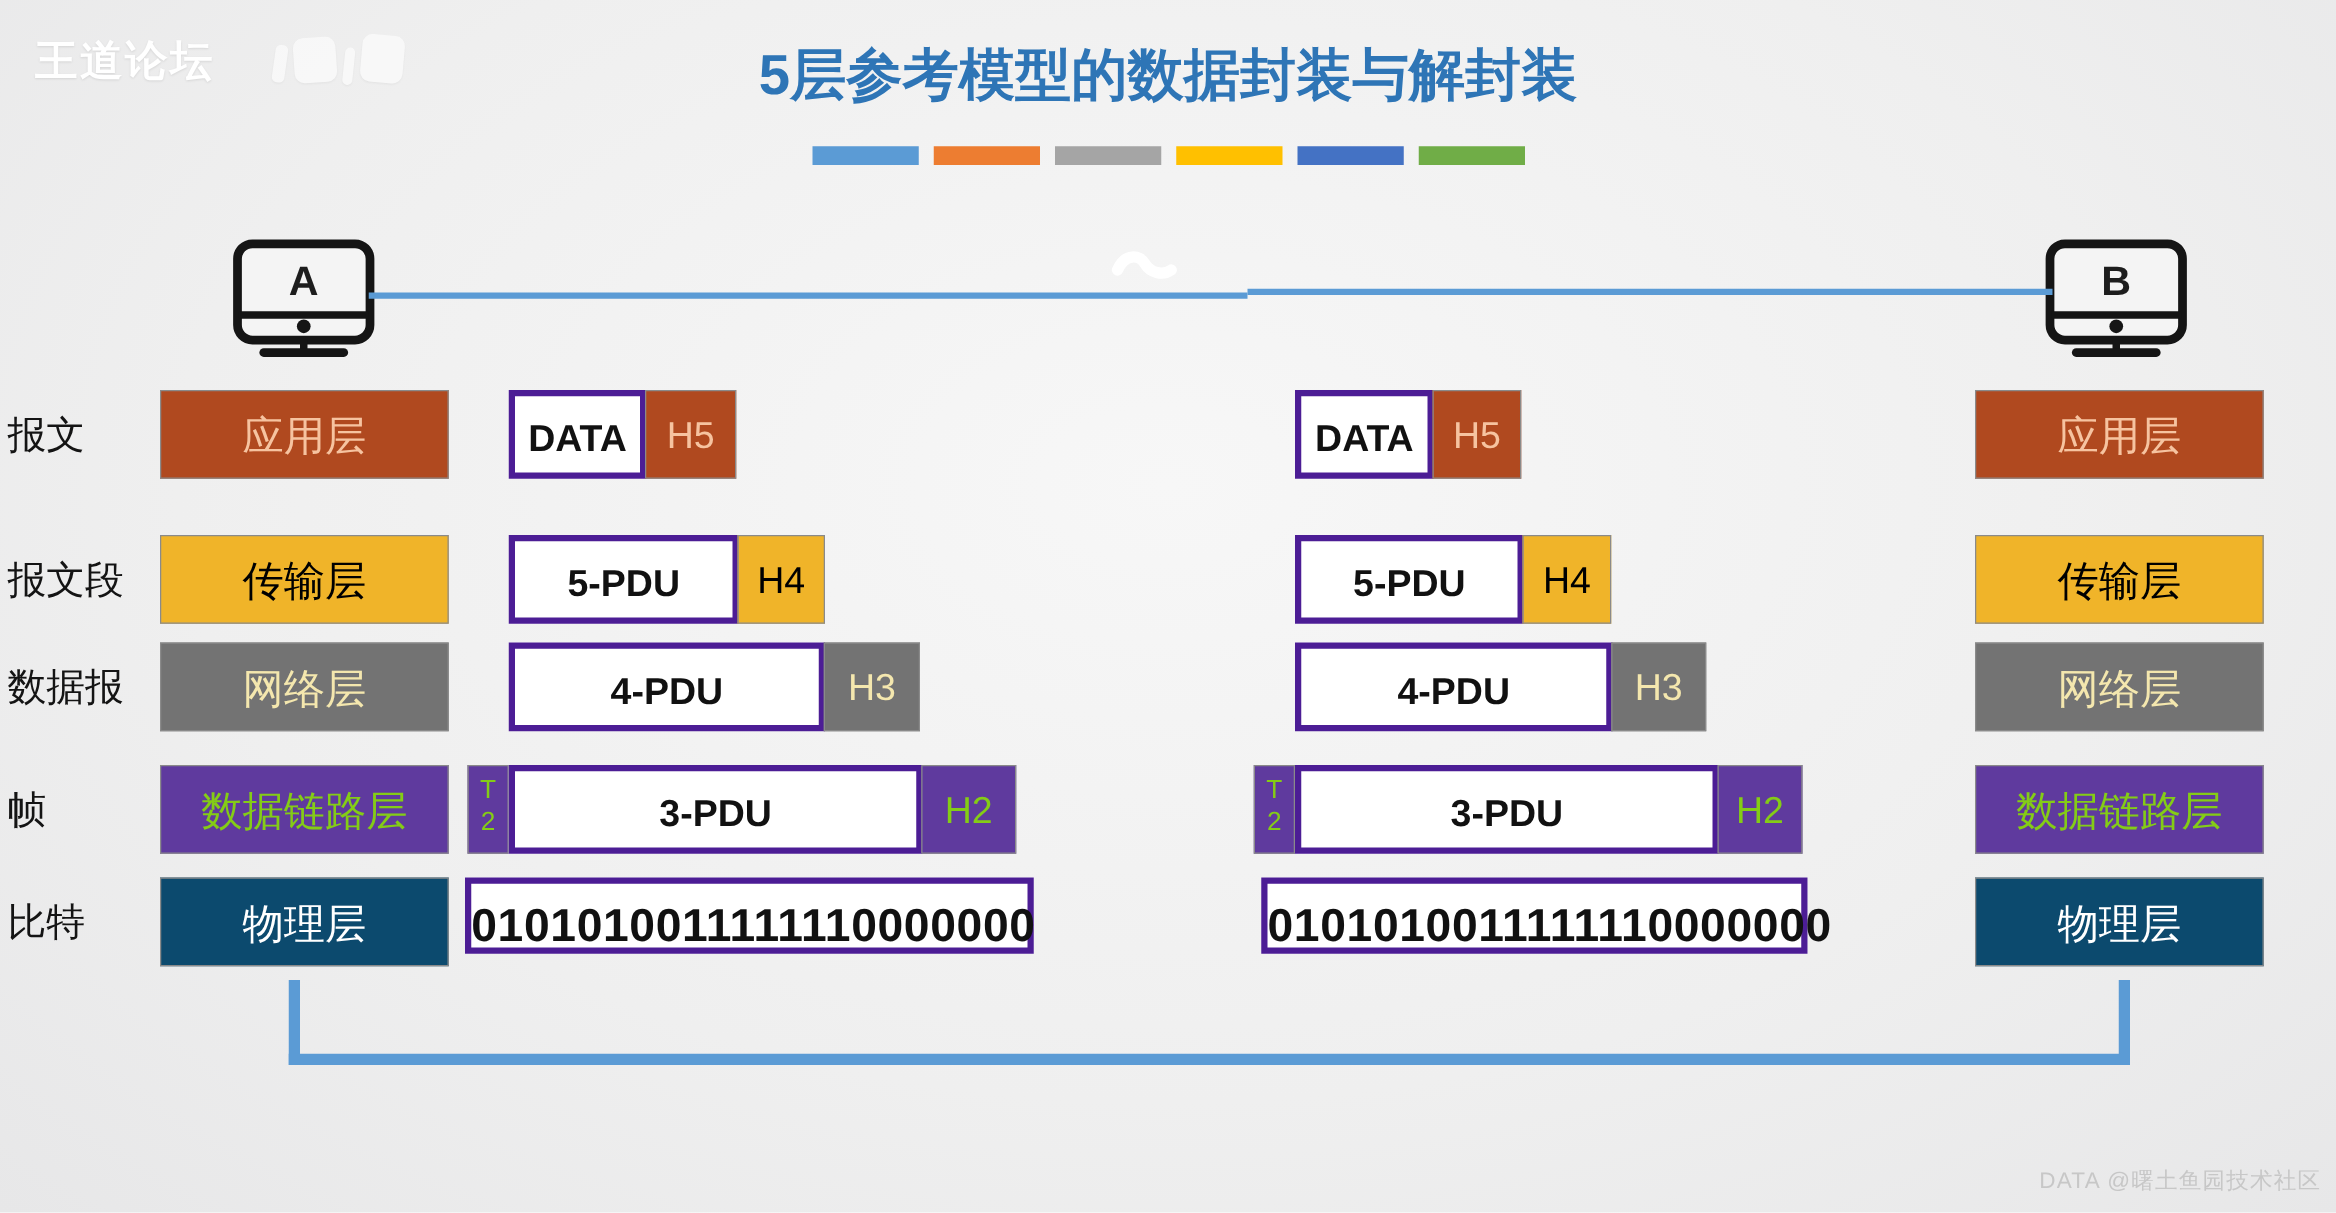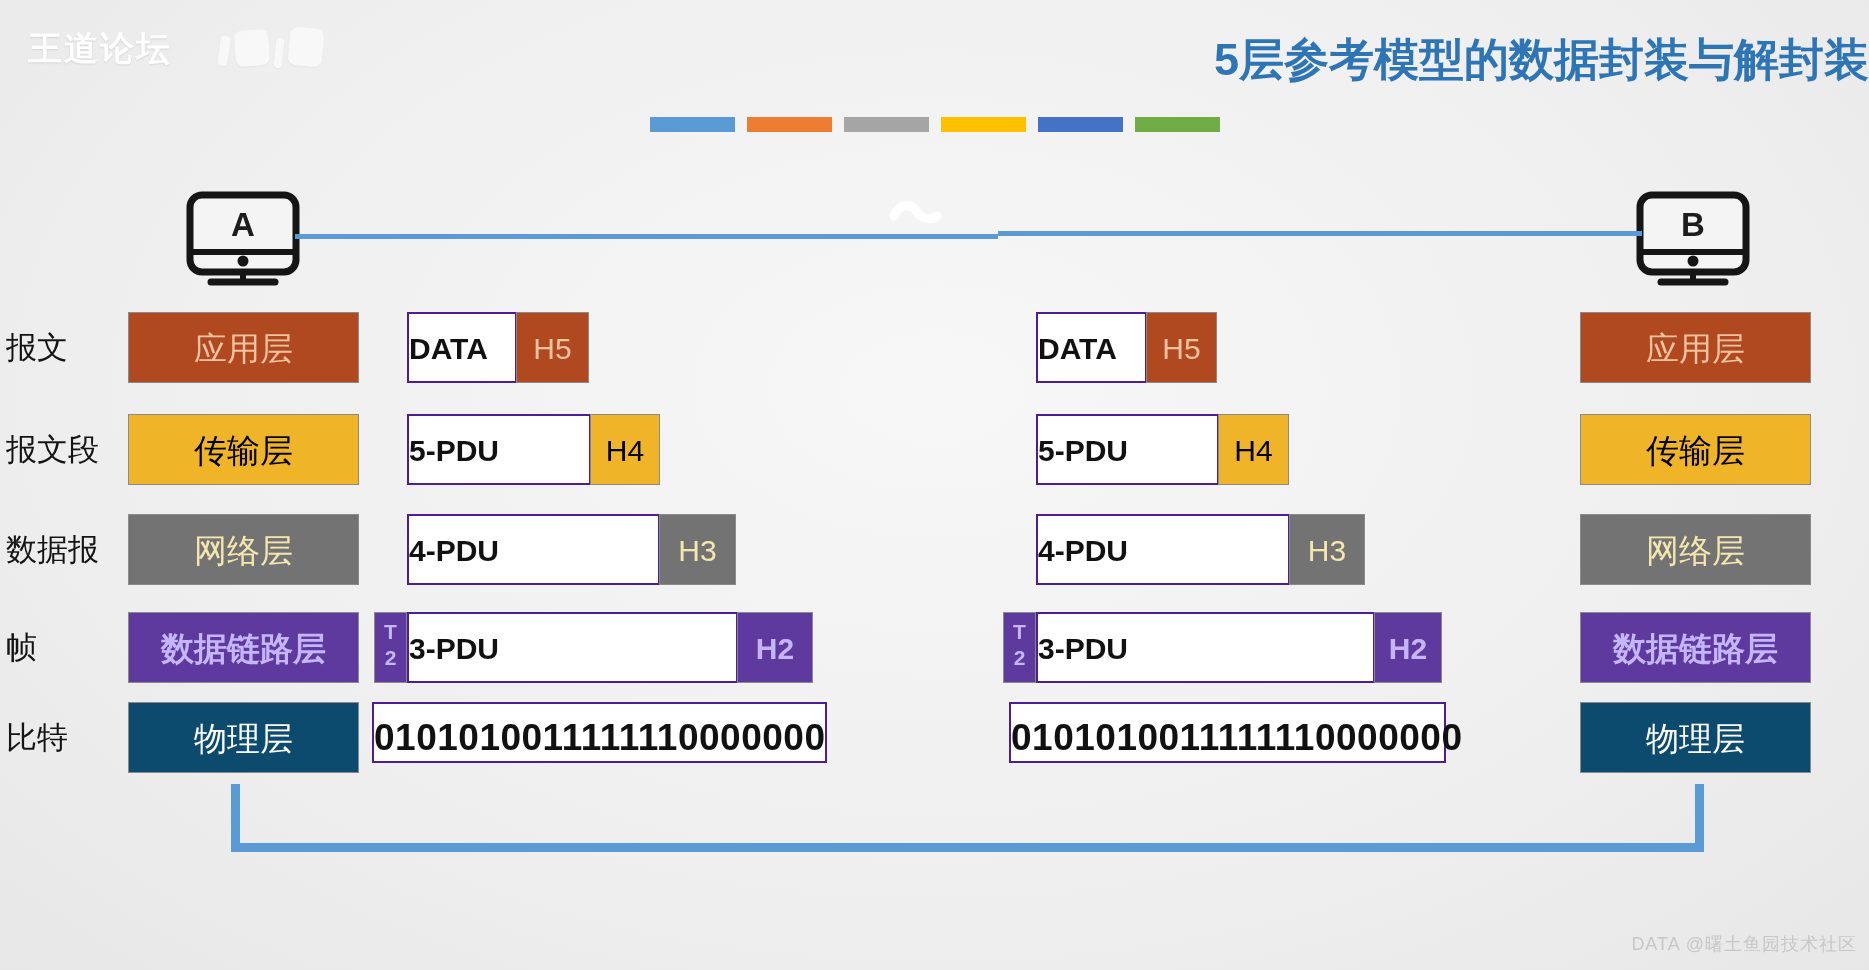--- a/index.html
+++ b/index.html
@@ -10,21 +10,21 @@
   }
   .abs{position:absolute;}
 
   
   .wd-watermark{left:28px;top:26px;font-size:34px;font-weight:bold;color:#ffffff;
     text-shadow:0 1px 2px rgba(0,0,0,0.10);letter-spacing:2px;}
   .bili-logo{left:215px;top:22px;width:120px;height:50px;opacity:.6;}
   .bili-logo span{position:absolute;background:#ffffff;border-radius:4px;box-shadow:0 1px 2px rgba(0,0,0,0.08);}
 
   
-  .title{left:0;right:0;top:30px;text-align:right;font-size:45px;font-weight:bold;color:#2E75B6;}
+  .title{left:0;right:0;top:30px;text-align:center;font-size:45px;font-weight:bold;color:#2E75B6;}
   .bars{left:650px;top:117px;display:flex;gap:12px;}
   .bar{width:85px;height:15px;display:inline-block;}
   .bar1{background:#5B9BD5}.bar2{background:#ED7D31}.bar3{background:#A5A5A5}
   .bar4{background:#FFC000}.bar5{background:#4472C4}.bar6{background:#70AD47}
 
   
   .monitor{width:118px;height:100px;}
   .monitor-a{left:184px;top:190px;}
   .monitor-b{left:1634px;top:190px;}
   .monitor-label{position:absolute;left:0;top:16px;width:118px;text-align:center;
@@ -33,35 +33,35 @@
   
   .linkline{background:#5B9BD5;}
   .top-line-left{left:295px;top:234px;width:703px;height:5px;}
   .top-line-right{left:998px;top:231px;width:644px;height:5px;}
   .bottom-v-left{left:231px;top:784px;width:9px;height:68px;}
   .bottom-h{left:231px;top:843px;width:1473px;height:9px;}
   .bottom-v-right{left:1695px;top:784px;width:9px;height:68px;}
   .squiggle{left:888px;top:196px;}
 
   
-  .r1{top:312px}.r2{top:414px}.r3{top:514px}.r4{top:612px}.r5{top:702px}
+  .r1{top:312px}.r2{top:428px}.r3{top:514px}.r4{top:612px}.r5{top:702px}
   .unit-label{left:6px;width:116px;height:71px;line-height:71px;
     font-size:31px;color:#141414;}
   .layerbox{width:231px;height:71px;line-height:71px;text-align:center;font-size:33px;
     border:1px solid #8a8a8a;box-sizing:border-box;}
   .layer-left{left:128px}.layer-right{left:1580px}
   .c-app{background:#B0491F;color:#F6C3A0;}
   .c-trans{background:#F0B429;color:#000000;}
   .c-net{background:#737373;color:#F4E7AE;}
-  .c-dl{background:#5F3A9E;color:#c4b5fd;font-weight:bold;}
+  .c-dl{background:#5F3A9E;color:#84cc16;}
   .c-phy{background:#0c4a6e;color:#ffffff;}
 
   
-  .wbox{background:#ffffff;border:2px solid #4c1d95;box-sizing:border-box;height:71px;
-    line-height:69px;font-size:30px;font-weight:600;color:#111;}
+  .wbox{background:#ffffff;border:5px solid #4c1d95;box-sizing:border-box;height:71px;
+    line-height:69px;text-align:center;font-size:30px;font-weight:600;color:#111;}
   .hbox{height:71px;line-height:71px;text-align:center;font-size:30px;box-sizing:border-box;
     border:1px solid #8a8a8a;}
   .tbox{width:33px;height:71px;box-sizing:border-box;border:1px solid #8a8a8a;
     font-size:21px;text-align:center;padding-top:6px;line-height:26px;}
   .bits{font-size:37px;letter-spacing:.5px;height:61px;line-height:67px;font-weight:600;}
 
   
   .ml-d1{left:407px;width:110px}.ml-h1{left:516px;width:73px}
   .ml-d2{left:407px;width:184px}.ml-h2{left:590px;width:70px}
   .ml-d3{left:407px;width:253px}.ml-h3{left:659px;width:77px}

